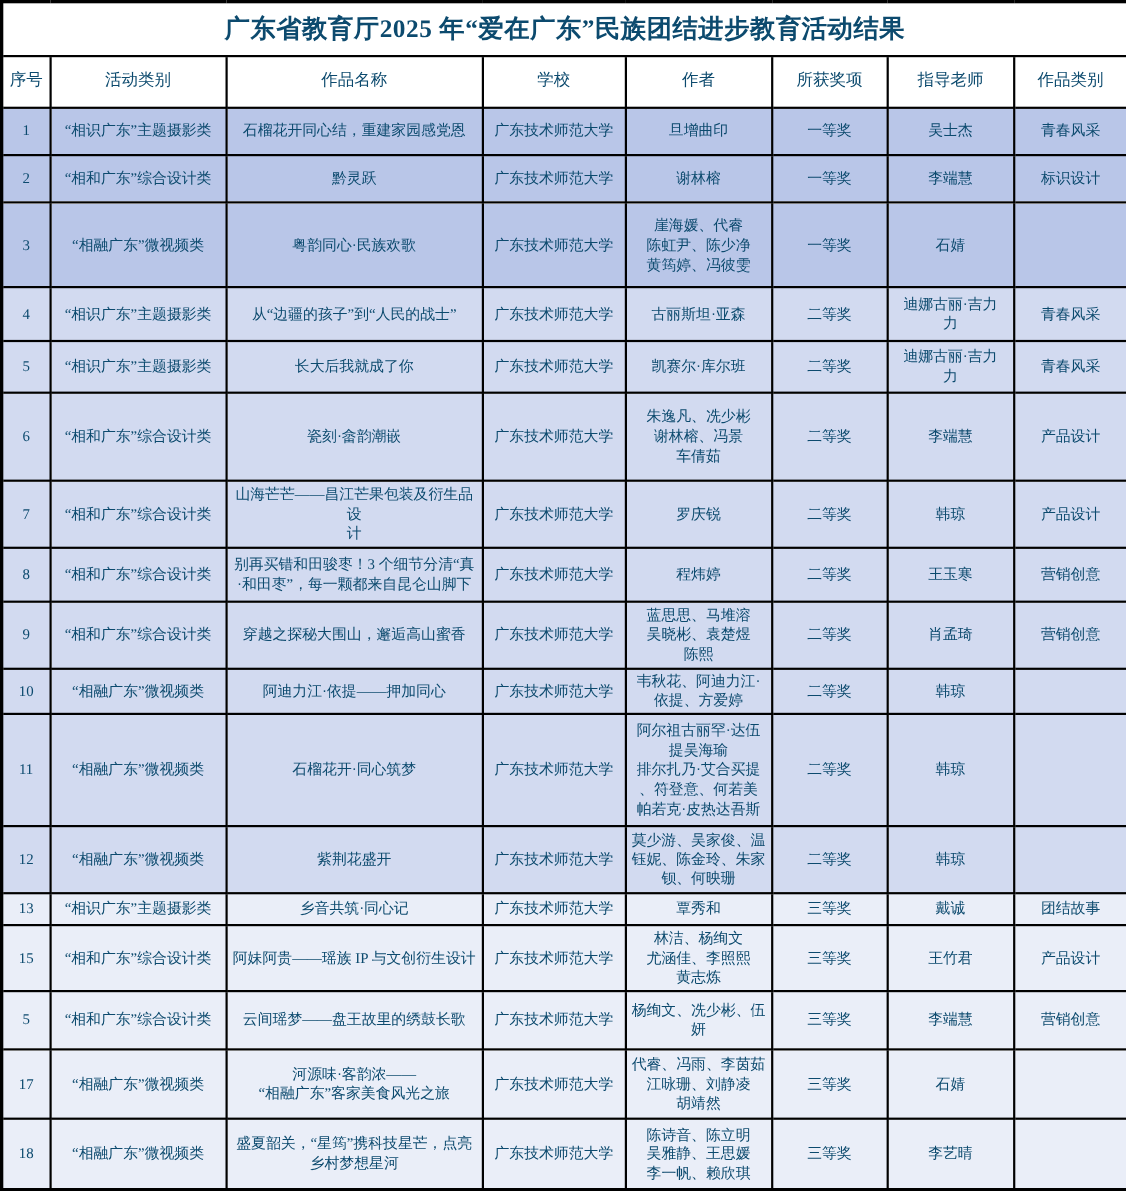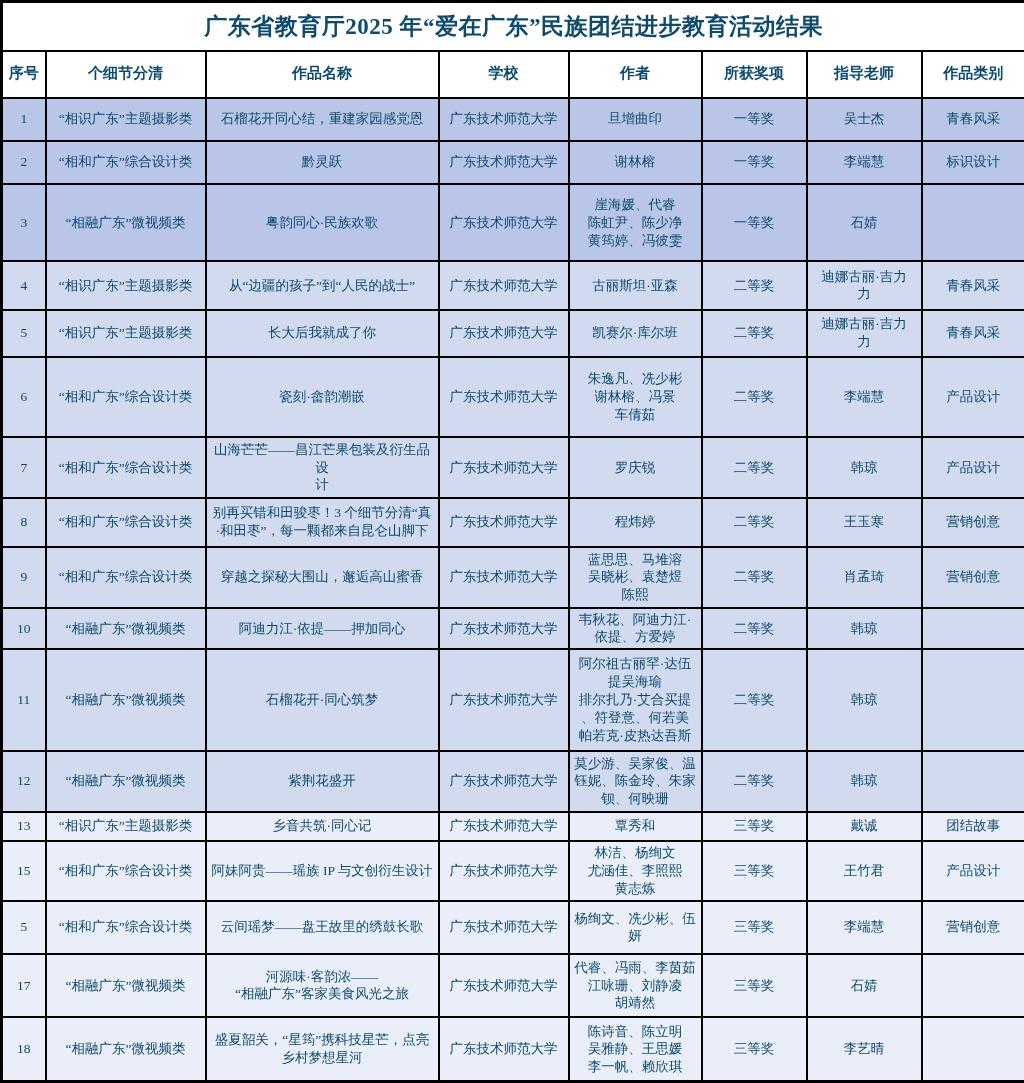--- a/index.html
+++ b/index.html
@@ -19,21 +19,21 @@
     white-space:pre-line;
     overflow:hidden;
     font-weight:normal;
     word-break:break-all;
   }
   tr.title-row th{
     background:#ffffff;font-size:23px;font-weight:bold;line-height:1.1;
     letter-spacing:0.5px;white-space:normal;
   }
   tr.header-row th{
-    background:#ffffff;font-size:15px;font-weight:bold;white-space:normal;
+    background:#ffffff;font-size:15px;font-weight:normal;white-space:normal;
   }
   td.cell-work{font-size:13px;}
   td.cell-category{font-size:13px;margin-left:16px;}
   tr.tier-first  td{background:#b9c6e8;}
   tr.tier-second td{background:#d2daf0;}
   tr.tier-third  td{background:#eaeef8;}
 </style>
 </head>
 <body>
 
@@ -48,21 +48,21 @@
         <col style="width:105px">
         <col style="width:115px">
         <col style="width:104px">
     </colgroup>
     <tbody>
       <tr class="title-row" style="height:47px">
         <th colspan="8">广东省教育厅2025 年“爱在广东”民族团结进步教育活动结果</th>
       </tr>
       <tr class="header-row" style="height:45px">
         <th>序号</th>
-        <th>个细节分清</th>
+        <th>活动类别</th>
         <th>作品名称</th>
         <th>学校</th>
         <th>作者</th>
         <th>所获奖项</th>
         <th>指导老师</th>
         <th>作品类别</th>
       </tr>
 
       <tr class="tier-first" style="height:41px">
         <td>1</td>

